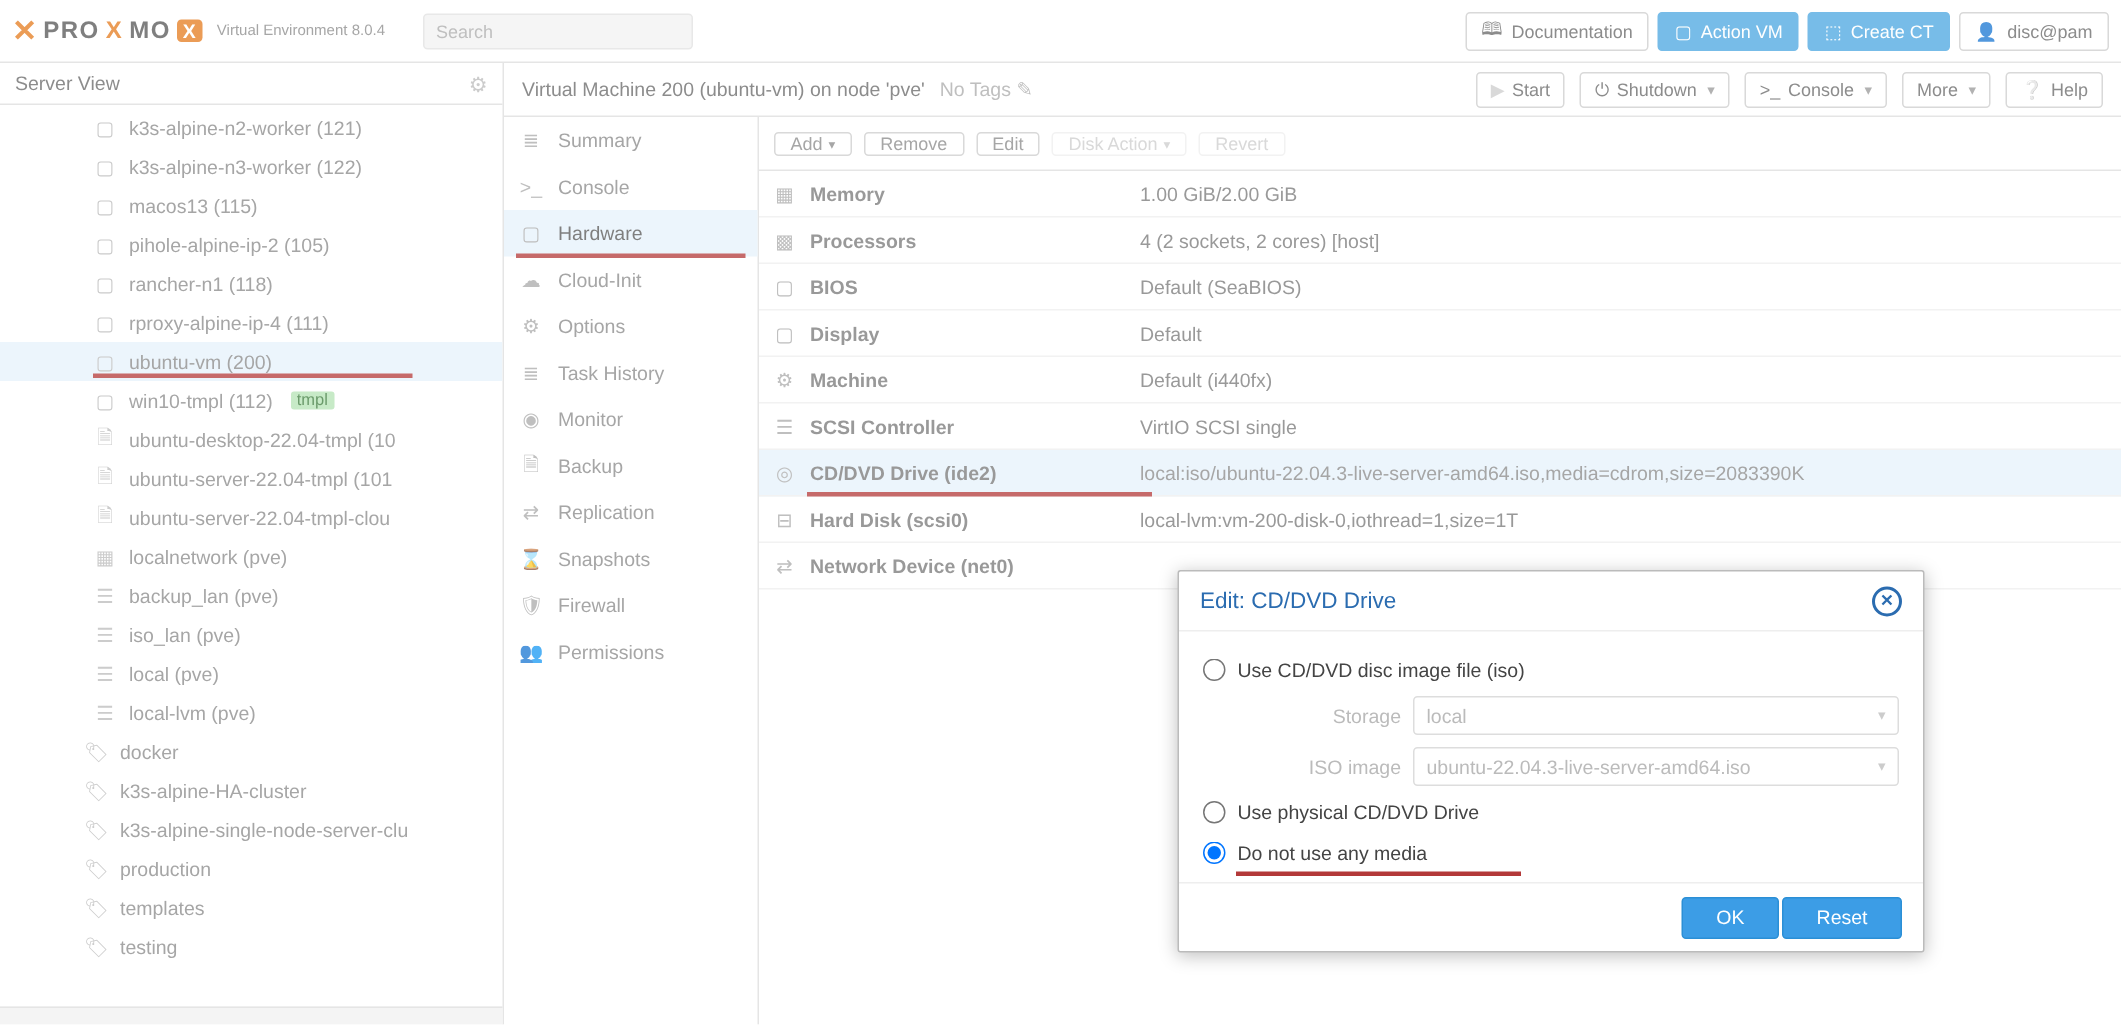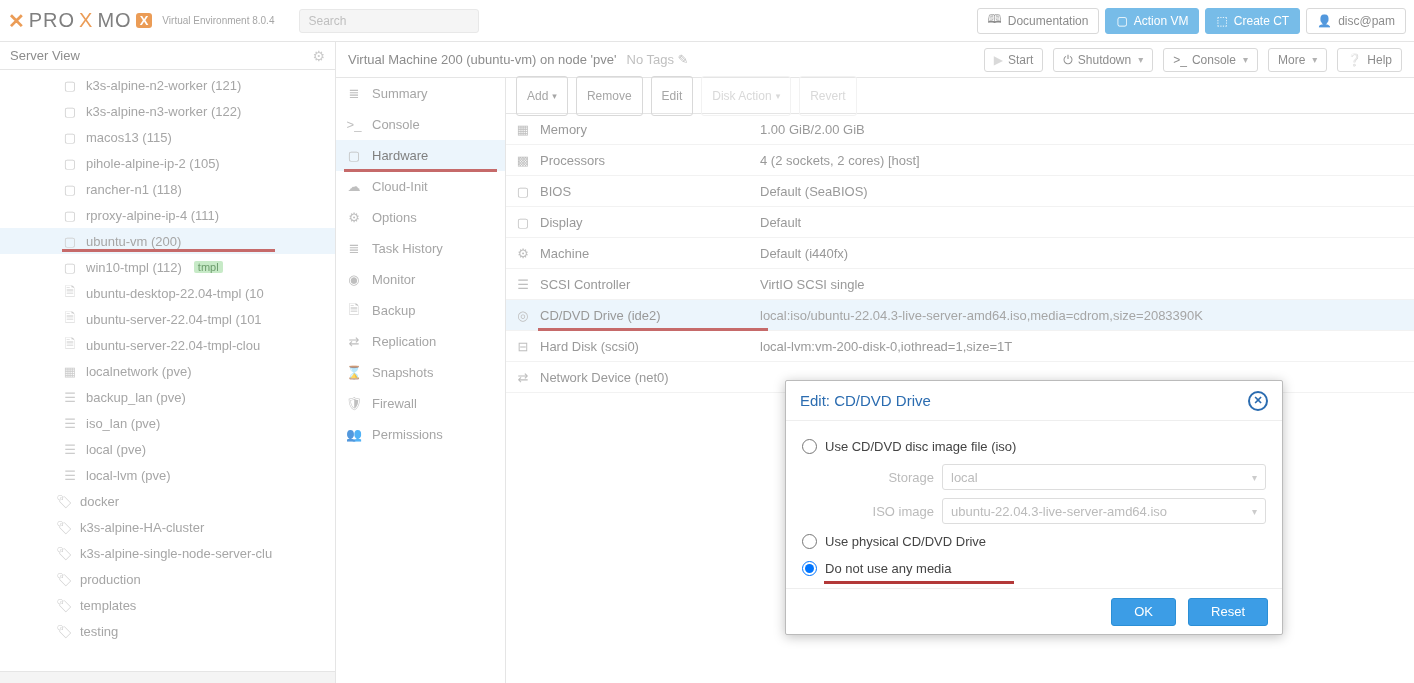--- a/index.html
+++ b/index.html
@@ -4,21 +4,21 @@
 <style>
 * { box-sizing: border-box; margin: 0; padding: 0; font-family: "Helvetica Neue", Arial, sans-serif; }
 body { width: 1414px; height: 683px; background: #fff; position: relative; color: #555; font-size: 13px; }
 
 
 body::after { content:""; position:absolute; inset:0; background:rgba(255,255,255,0.25); pointer-events:none; }
 
 
 .topbar { height: 42px; display:flex; align-items:center; padding: 0 8px; border-bottom:1px solid #ddd; }
 .logo { display:flex; align-items:center; gap:4px; }
-.logo .px { font-weight:400; font-size:20px; letter-spacing:1px; color:#555; }
+.logo .px { font-weight:700; font-size:16px; letter-spacing:1px; color:#555; }
 .logo .ox { background:#e57b1e; color:#fff; padding:0 4px; border-radius:3px; font-weight:700; }
 .verlabel { margin-left:10px; color:#888; font-size:10px; }
 .searchbox { margin-left:25px; width:180px; height:24px; background:#f2f2f2; border:1px solid #e0e0e0; border-radius:3px; padding:0 8px; color:#aaa; font-size:12px; display:flex; align-items:center; }
 .tb-spacer { flex:1; }
 .tb-btn { height:26px; display:inline-flex; align-items:center; gap:6px; padding:0 10px; border:1px solid #ccc; border-radius:3px; background:#fff; color:#666; margin-left:6px; font-size:12px; }
 .tb-btn.blue { background:#4aa6e0; border-color:#4aa6e0; color:#fff; }
 .tb-btn .ic { font-size:12px; }
 
 
 .main { display:flex; height:calc(683px - 42px); }
@@ -45,46 +45,46 @@
 
 .content { flex:1; display:flex; }
 .menucol { width:170px; border-right:1px solid #ddd; }
 .menu-item { height:31px; display:flex; align-items:center; gap:10px; padding:0 10px; color:#888; }
 .menu-item.sel { background:#e6f2fb; color:#555; position:relative; }
 .menu-item.sel .mu { position:absolute; left:8px; right:8px; bottom:-1px; height:3px; background:#b33939; }
 .menu-item .mi { width:16px; text-align:center; color:#aaa; }
 
 .hwarea { flex:1; display:flex; flex-direction:column; }
 .hw-toolbar { height:36px; border-bottom:1px solid #ddd; display:flex; align-items:center; gap:8px; padding:0 10px; }
-.hw-toolbar .hbtn { height:40px; padding:0 10px; border:1px solid #ccc; border-radius:3px; color:#888; font-size:12px; display:inline-flex; align-items:center; gap:4px; }
+.hw-toolbar .hbtn { height:16px; padding:0 10px; border:1px solid #ccc; border-radius:3px; color:#888; font-size:12px; display:inline-flex; align-items:center; gap:4px; }
 .hw-toolbar .hbtn.dis { color:#ccc; border-color:#eee; }
 
 .hw-table { flex:1; }
 .hw-row { height:31px; display:flex; align-items:center; border-bottom:1px solid #eee; }
 .hw-row.sel { background:#e6f2fb; position:relative; }
 .hw-row .hu { position:absolute; left:32px; width:230px; bottom:-1px; height:3px; background:#b33939; }
 .hw-row .hic { width:34px; text-align:center; color:#aaa; }
-.hw-row .hk { width:220px; color:#777; }
+.hw-row .hk { width:220px; color:#777;font-weight:bold; }
 .hw-row .hv { flex:1; color:#777; white-space:nowrap; overflow:hidden; }
 .hw-row.sel .hv { color:#888; }
 
 
 .dialog { position:absolute; left:785px; top:380px; width:498px; background:#fff; border:1px solid #bbb; box-shadow:0 2px 12px rgba(0,0,0,0.25); border-radius:2px; z-index:10; }
 .dlg-title { height:40px; display:flex; align-items:center; padding:0 14px; color:#2b6cb0; font-size:15px; border-bottom:1px solid #eee; }
 .dlg-title .sp { flex:1; }
 .dlg-close { width:20px; height:20px; border:2px solid #2b6cb0; border-radius:50%; display:flex; align-items:center; justify-content:center; color:#2b6cb0; font-size:11px; font-weight:bold; }
 .dlg-body { padding:12px 16px 6px; }
 .radio-row { display:flex; align-items:center; gap:8px; padding:6px 0; color:#444; font-size:13px; position:relative; }
 .radio-row input[type=radio] { width:15px; height:15px; }
 .radio-row .ru { position:absolute; left:22px; width:190px; bottom:-2px; height:3px; background:#b33939; }
 .field-row { display:flex; align-items:center; gap:8px; padding:4px 0 4px 40px; }
 .field-row .flabel { width:92px; text-align:right; color:#bbb; }
 .field-row .fsel { flex:1; height:26px; border:1px solid #ddd; border-radius:3px; padding:0 8px; color:#bbb; display:flex; align-items:center; justify-content:space-between; }
 .field-row .fsel .chev { font-size:10px; color:#ccc; }
-.dlg-footer { height:46px; display:flex; align-items:center; justify-content:flex-end; gap:12px; padding:0 14px; border-top:1px solid #eee; }
+.dlg-footer { height:46px; display:flex; align-items:center; justify-content:flex-end; gap:2px; padding:0 14px; border-top:1px solid #eee; }
 .dlg-footer .dbtn { height:28px; padding:0 22px; border:1px solid #2b8fd6; background:#3c9de6; color:#fff; border-radius:3px; font-size:13px; }
 </style>
 </head>
 <body>
 
 <div class="topbar">
   <div class="logo">
     <span style="color:#e57b1e;font-weight:900;font-size:20px;">✕</span>
     <span class="px">PRO</span>
     <span class="px" style="color:#e57b1e">X</span>

